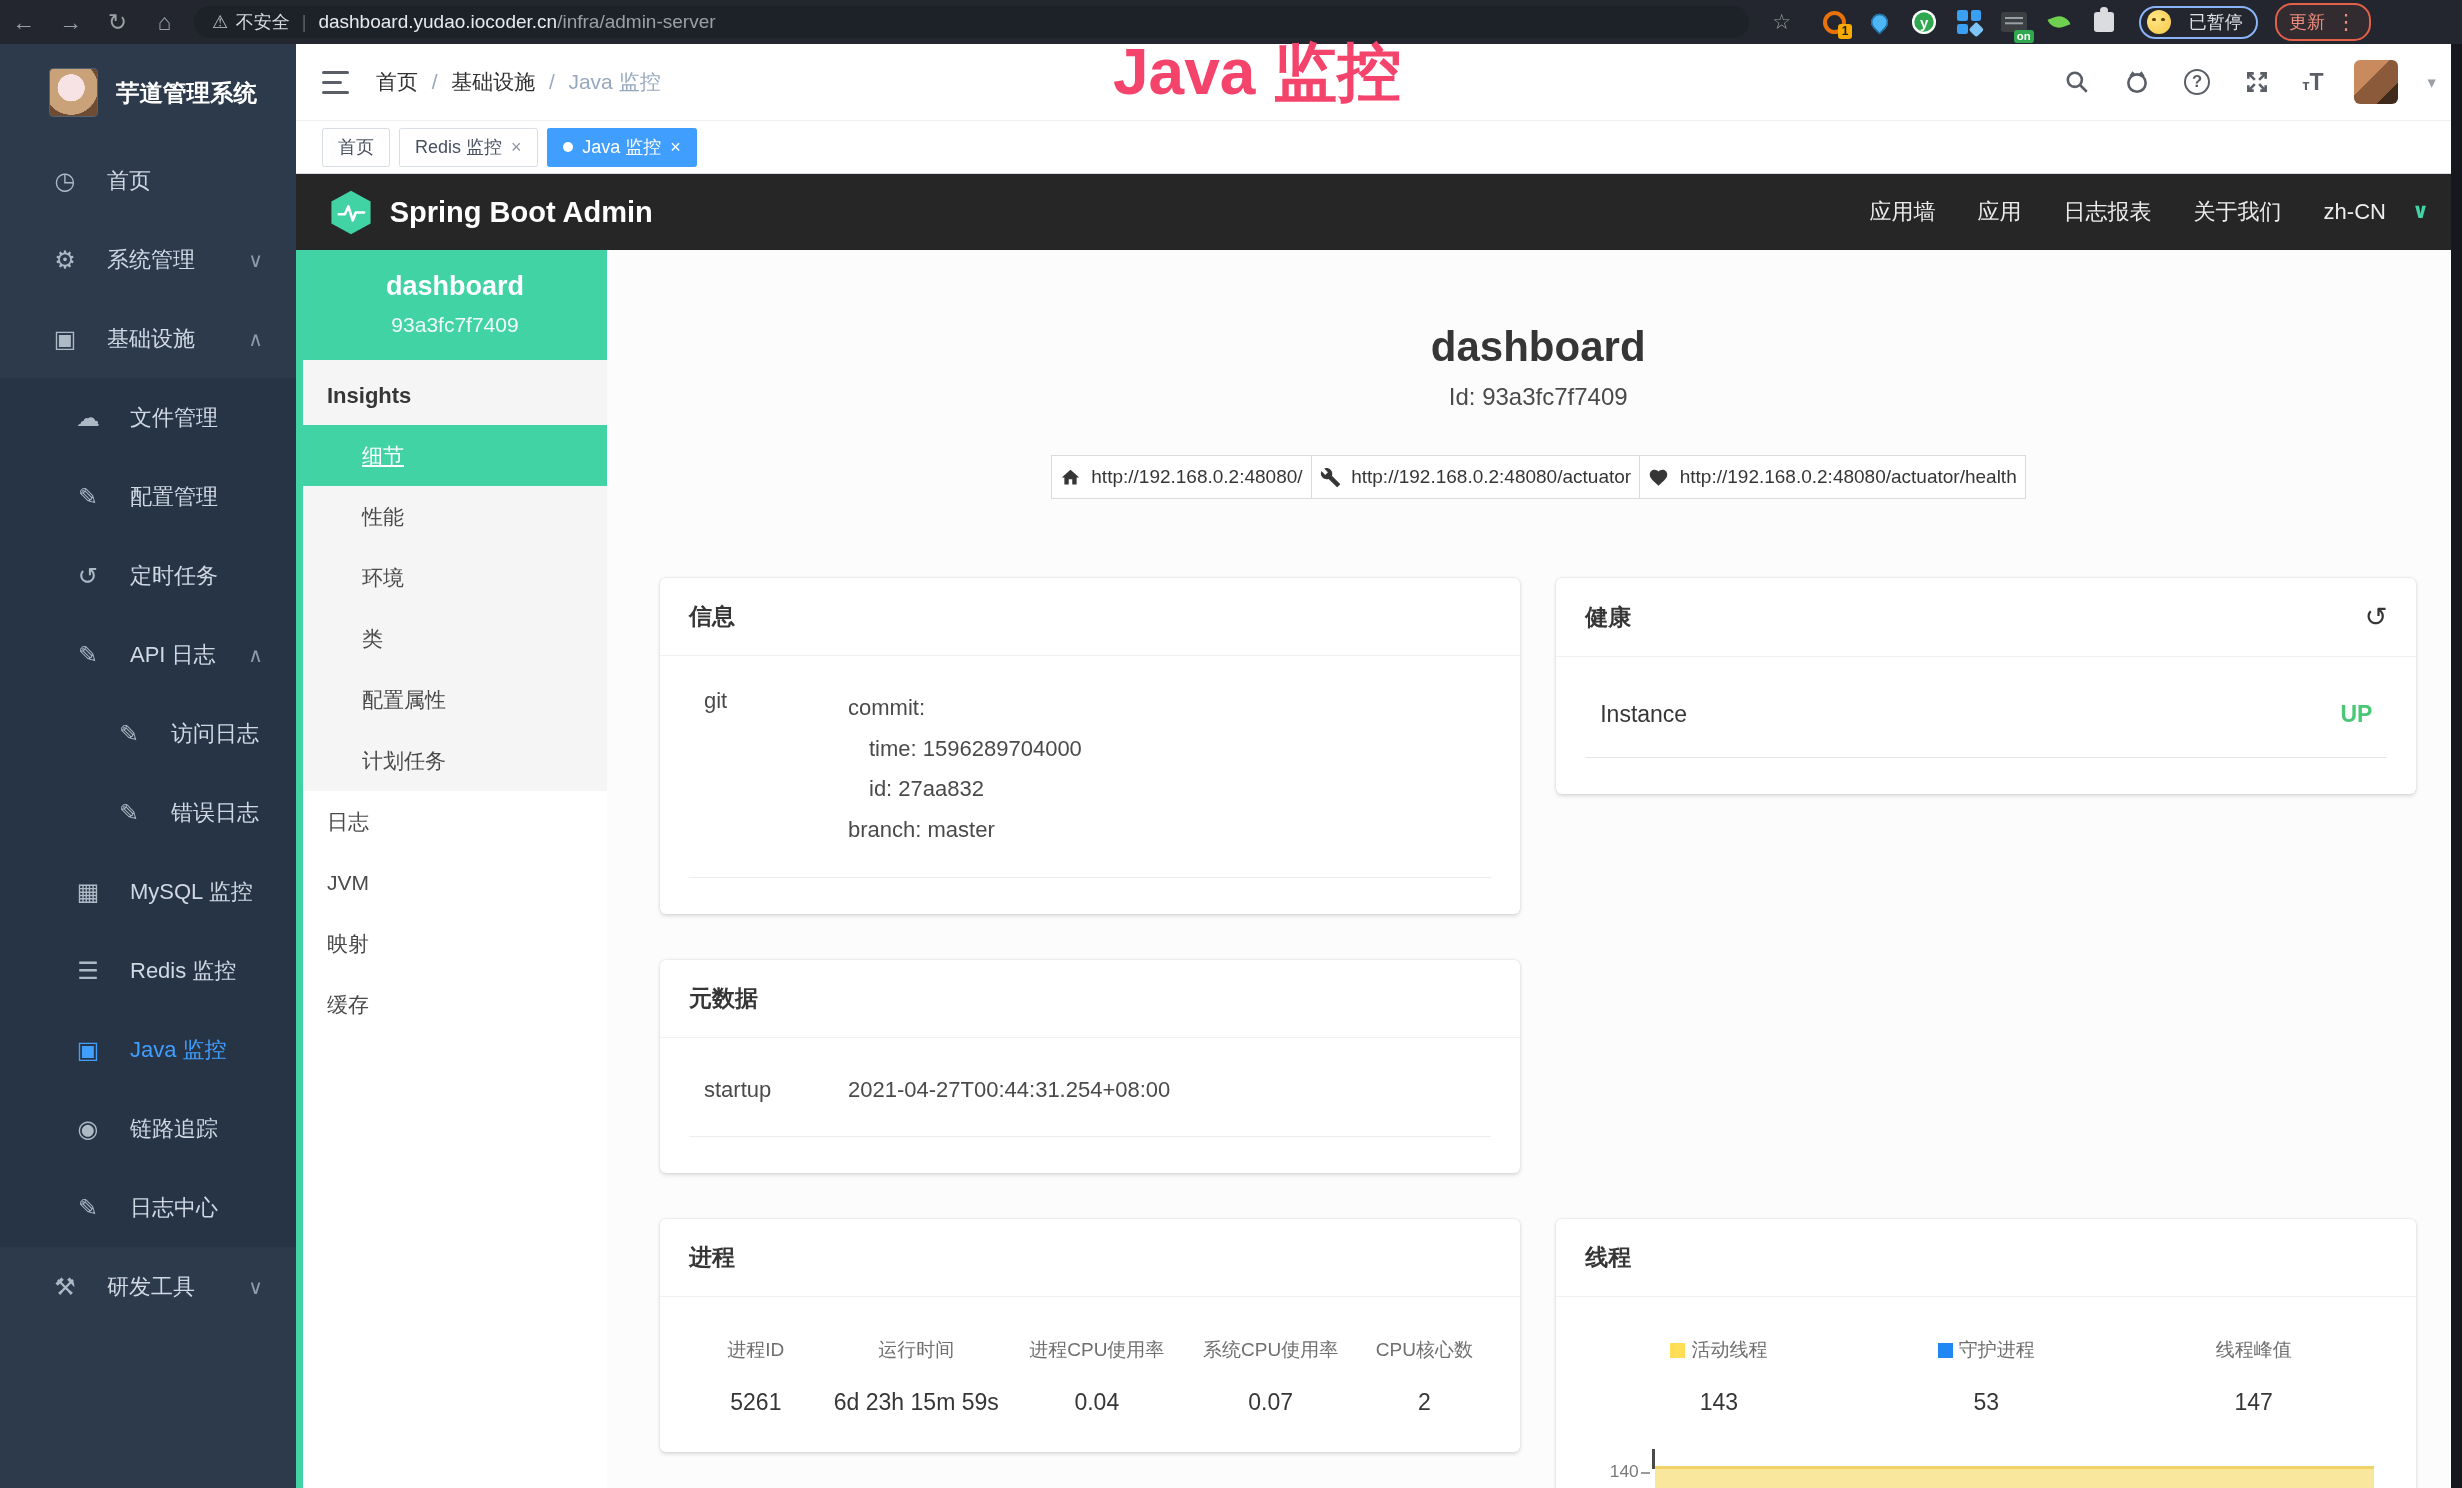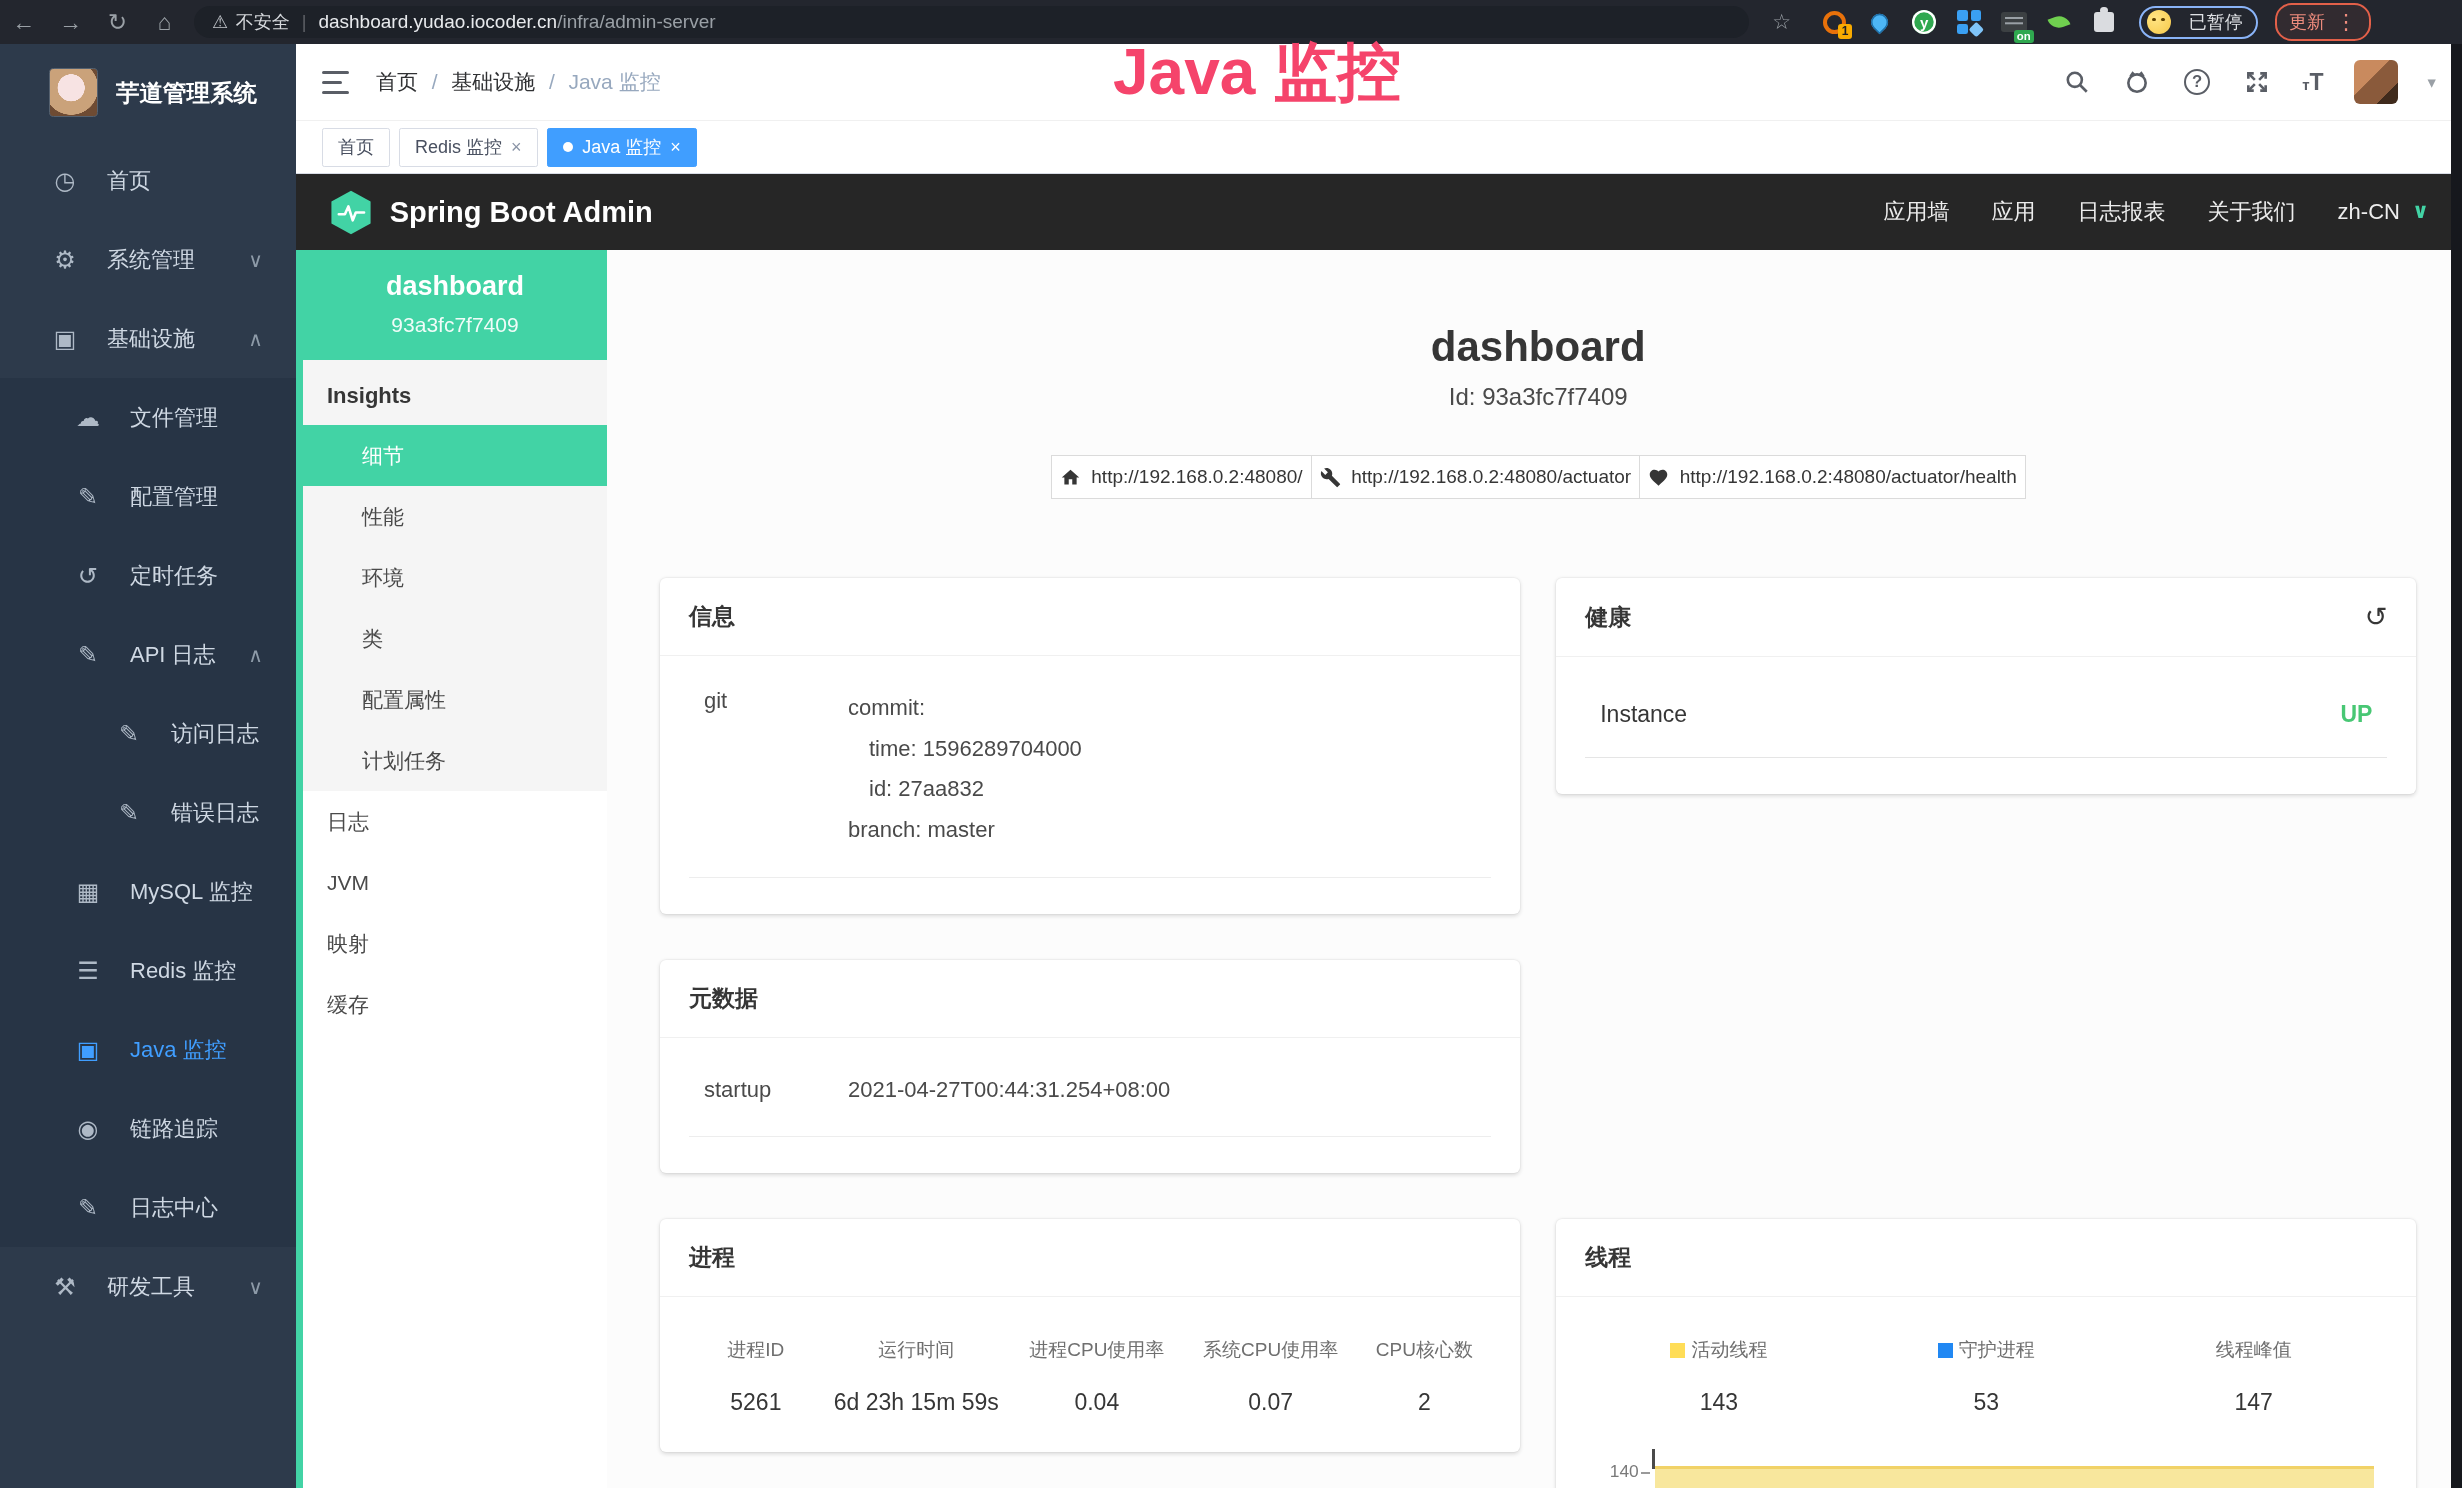--- a/index.html
+++ b/index.html
@@ -84,33 +84,33 @@
   .tag .x { font-size:18px; color:#8a94a6; }
   .tag.active { background:#409eff; border-color:#409eff; color:#fff; }
   .tag.active .x { color:#fff; }
   .dot { width:10.6px; height:10.6px; border-radius:50%; background:#fff; }
 
   
   .sba-header { height:76px; background:#262626; display:flex; align-items:center; padding:0 33px; }
   .hexlogo { width:44px; height:47px; margin-right:16.7px; }
   .sba-brand { color:#fff; font-size:29px; font-weight:bold; }
   .sba-nav { margin-left:auto; display:flex; align-items:center; gap:42px; font-size:22px; color:#ededed; }
-  .sba-lang { display:flex; align-items:flex-start; gap:12px; }
+  .sba-lang { display:flex; align-items:flex-start; gap:26px; }
   .lang-chev { color:#42d3a5; font-weight:bold; font-size:21px; }
 
   .sba-body { position:absolute; top:206px; left:0; right:10.6px; bottom:0; display:flex; }
   .sba-sidebar { width:311px; background:#fff; border-left:7.6px solid #42d3a5; position:relative; flex:0 0 auto; }
   .sba-appblock { background:#42d3a5; color:#fff; text-align:center; padding:21px 0 23px; }
   .sba-appname { font-size:27px; font-weight:bold; }
   .sba-appid { font-size:21px; margin-top:10.6px; color:rgba(255,255,255,0.92); }
   .sba-group { background:#f5f5f5; }
   .sba-group-label { font-size:22px; font-weight:bold; color:#363636; padding:23px 0 16.7px 24px; }
   .sba-item { height:61px; display:flex; align-items:center; padding-left:59px; font-size:21px; color:#4a4a4a; cursor:pointer; }
   .sba-item.root { padding-left:24px; }
-  .sba-item.active { background:#42d3a5; color:#fff; }
+  .sba-item.active { background:#42d3a5; color:#fff;text-decoration:underline; }
 
   .sba-content { flex:1; background:#fcfcfc; position:relative; overflow:hidden; padding:0 35px 0 53px; }
   .sba-title { text-align:center; margin-top:73px; font-size:42px; font-weight:bold; color:#363636; }
   .sba-sub { text-align:center; margin-top:12px; font-size:24px; color:#4a4a4a; }
   .link-row { display:flex; justify-content:center; margin-top:44px; }
   .link-btn { height:44px; background:#fff; border:0.8px solid #dbdbdb; display:flex; align-items:center; gap:10.6px; padding:0 8px; font-size:19px; color:#363636; cursor:pointer; }
   .link-btn + .link-btn { border-left:none; }
   .link-btn svg { width:21px; height:21px; fill:#363636; }
 
   .cards { display:grid; grid-template-columns:1fr 1fr; column-gap:36px; row-gap:46px; margin-top:79px; align-items:start; }

